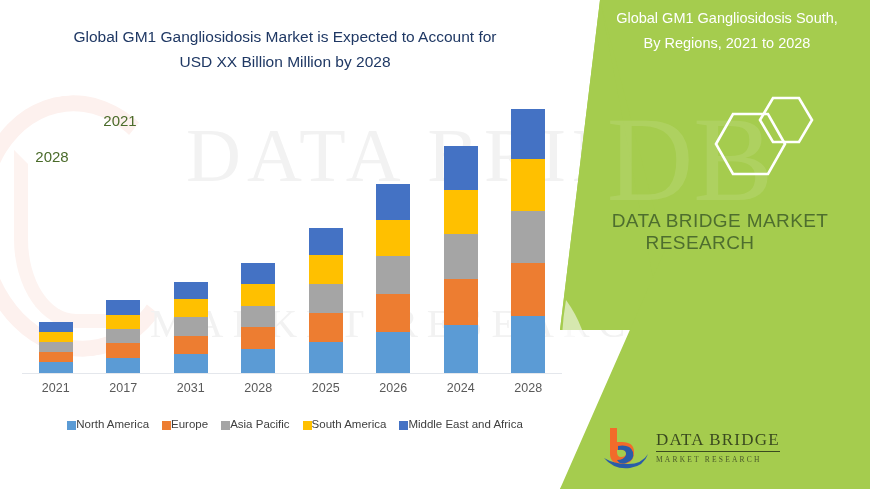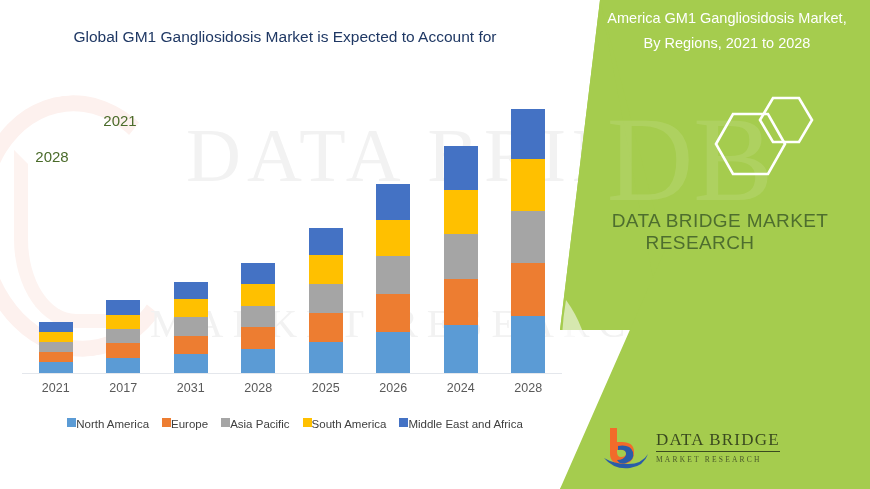--- a/index.html
+++ b/index.html
@@ -76,21 +76,21 @@
   .xlabel{
     width:60px;text-align:center;
     font-size:12.5px;color:#595959;
   }
 
   
   .legend{
     position:absolute;left:22px;top:418px;width:546px;
     display:flex;justify-content:center;align-items:center;gap:13px;
   }
-  .legend-item{display:flex;align-items:flex-start;gap:0;}
+  .legend-item{display:flex;align-items:flex-end;gap:0;}
   .legend-swatch{width:9px;height:9px;display:block;}
   .legend-label{font-size:11.5px;color:#404040;white-space:nowrap;}
 
   
   .panel-title{
     position:absolute;left:588px;top:6px;width:278px;
     text-align:center;color:#ffffff;
     font-size:14.5px;line-height:25px;font-weight:400;
   }
   .hexwrap{position:absolute;left:660px;top:92px;width:160px;height:105px;}
@@ -140,20 +140,21 @@
     <polygon points="600,0 663,330 560,330" fill="#a5cc4e"></polygon>
     <path d="M600,0 L870,0 L870,489 L560,489 L665,250 Z" fill="#a5cc4e"></path>
 
     <path d="M566,300 q40,55 10,130 q-22,-60 -10,-130 z" fill="#ffffff" opacity="0.55"></path>
 
     <text x="690" y="200" font-family="Liberation Serif, serif" font-size="120" fill="#ffffff" opacity="0.10" text-anchor="middle">DB</text>
   </svg>
 
   <div class="chart-title">
     <div>Global GM1 Gangliosidosis Market is Expected to Account for</div>
+    <div>USD XX Billion Million by 2028</div>
   </div>
 
   <div class="bars" id="bars">
       <div class="bar-col">
         <div class="bar">
           <div class="seg" style="background: rgb(68, 114, 196); height: 10.6923px;"></div>
           <div class="seg" style="background: rgb(255, 192, 0); height: 9.62308px;"></div>
           <div class="seg" style="background: rgb(165, 165, 165); height: 9.62308px;"></div>
           <div class="seg" style="background: rgb(237, 125, 49); height: 10.6923px;"></div>
           <div class="seg" style="background: rgb(91, 155, 213); height: 10.6923px;"></div>
@@ -252,21 +253,21 @@
         <span class="legend-swatch" style="background: rgb(255, 192, 0);"></span>
         <span class="legend-label">South America</span>
       </div>
       <div class="legend-item">
         <span class="legend-swatch" style="background: rgb(68, 114, 196);"></span>
         <span class="legend-label">Middle East and Africa</span>
       </div>
     </div>
 
   <div class="panel-title">
-    <div>America GM1 Gangliosidosis Market,</div>
+    <div>Global GM1 Gangliosidosis South,</div>
     <div>By Regions, 2021 to 2028</div>
   </div>
 
   <div class="hexwrap">
     <svg width="160" height="105" viewBox="0 0 160 105">
       <polygon points="56,52 73,22 108,22 125,52 108,82 73,82" fill="none" stroke="#ffffff" stroke-width="2.6"></polygon>
       <polygon points="100,28 113,6 139,6 152,28 139,50 113,50" fill="none" stroke="#ffffff" stroke-width="2.6"></polygon>
     </svg>
   </div>
   <div class="hex-label hex-2028">2028</div>

